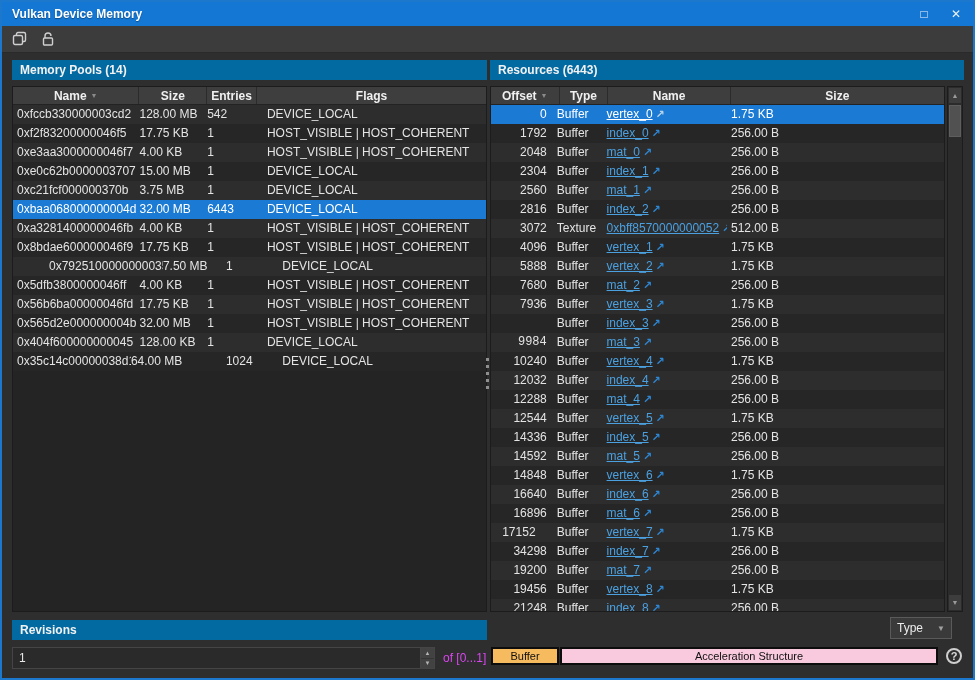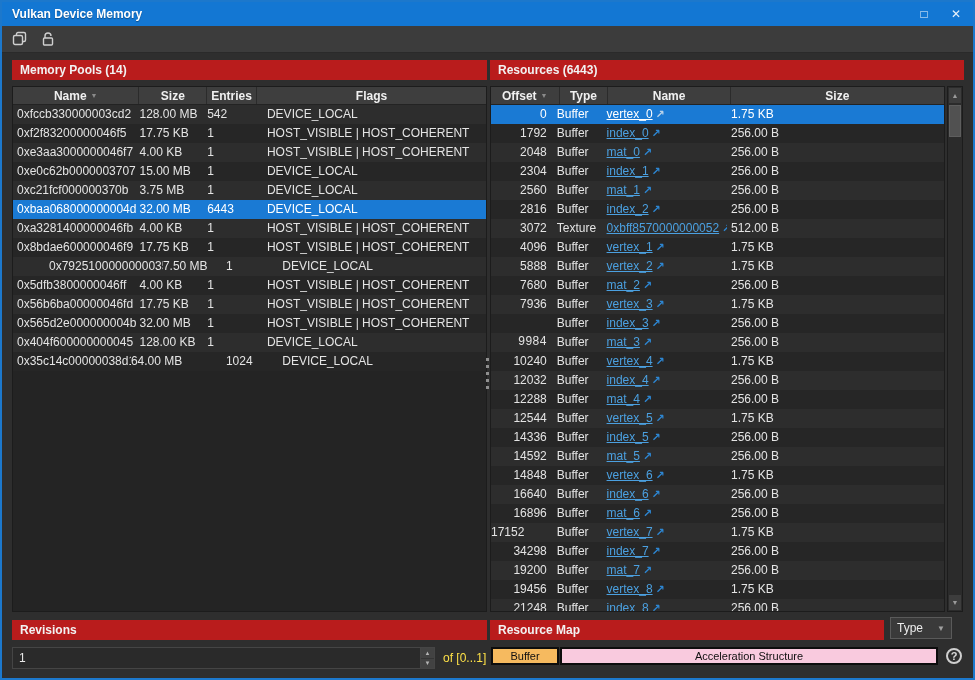--- a/index.html
+++ b/index.html
@@ -10,21 +10,21 @@
   .titlebar{position:absolute;top:0;left:0;right:0;height:24px;background:#1377d3;
             display:flex;align-items:center;padding-left:10px;}
   .titlebar-title{color:#ffffff;font-size:12px;font-weight:bold;text-shadow:0 1px 1px rgba(0,0,0,.35);}
   .win-controls{position:absolute;right:8px;top:0;height:24px;display:flex;align-items:center;gap:14px;}
   .win-btn{color:#eaf2fa;font-size:12px;width:18px;text-align:center;cursor:default;line-height:24px;}
   
   .toolbar{position:absolute;top:24px;left:0;right:0;height:27px;background:#3c3c3c;
            display:flex;align-items:center;padding-left:7px;gap:6px;border-bottom:1px solid #2a2a2a;}
   .tool-btn{width:22px;height:22px;display:flex;align-items:center;justify-content:center;}
   
-  .panel-header{position:absolute;height:20px;background:#b91c1c;color:#f2f2f2;
+  .panel-header{position:absolute;height:20px;background:#0369a1;color:#f2f2f2;
                 font-size:12px;font-weight:bold;line-height:20px;padding-left:8px;}
   
   .tablebox{position:absolute;background:#242424;border:1px solid #1c1c1c;overflow:hidden;}
   .thead{display:flex;height:18px;background:#3e3e3e;border-bottom:1px solid #232323;}
   .th{color:#f0f0f0;font-size:12px;font-weight:bold;line-height:18px;text-align:center;
       border-right:1px solid #2b2b2b;display:flex;align-items:center;justify-content:center;gap:4px;}
   .th:last-child{border-right:none;}
   .sort-arrow{font-size:7px;color:#8a8a8a;line-height:18px;}
   .trow{display:flex;height:19px;color:#e4e4e4;font-size:12px;line-height:19px;}
   .trow.alt-a{background:#2d2d2d;} .trow.alt-b{background:#262626;}
@@ -42,21 +42,21 @@
   
   .splitter-dot{position:absolute;width:3px;height:3px;background:#8f8f8f;left:484px;}
   
   .spinbox{position:absolute;background:#2a2a2a;border:1px solid #454545;color:#e8e8e8;
            font-size:12px;display:flex;align-items:center;}
   .spin-value{flex:1;padding-left:6px;}
   .spin-btns{width:14px;height:100%;display:flex;flex-direction:column;border-left:1px solid #454545;}
   .spin-up,.spin-down{flex:1;background:#424242;color:#b5b5b5;font-size:6px;text-align:center;
                       display:flex;align-items:center;justify-content:center;}
   .spin-up{border-bottom:1px solid #353535;}
-  .range-label{position:absolute;color:#fde047;font-size:12px;}
+  .range-label{position:absolute;color:#d946ef;font-size:12px;}
   
   .combo{position:absolute;background:#3a3a3a;border:1px solid #5a5a5a;color:#ececec;font-size:12px;
          display:flex;align-items:center;justify-content:space-between;padding:0 6px;}
   .combo-arrow{font-size:8px;color:#a0a0a0;}
   .map-chip{position:absolute;height:18px;border:2px solid #0d0d0d;color:#101010;font-size:11px;
             text-align:center;line-height:14px;overflow:hidden;white-space:nowrap;}
   .help-icon{position:absolute;width:16px;height:16px;border:2px solid #cfcfcf;border-radius:50%;
              color:#dadada;font-size:11px;font-weight:bold;text-align:center;line-height:13px;}
 </style>
 </head>
@@ -348,21 +348,21 @@
           <div class="cell" style="width: 125px; padding-left: 4px;"><span class="link">index_6</span><span class="ext-arrow">↗</span></div>
           <div class="cell" style="width: 218px; padding-left: 4px;">256.00 B</div>
         </div>
         <div class="trow alt-b">
           <div class="cell" style="width: 62px; text-align: right; padding-right: 6px;">16896</div>
           <div class="cell" style="width: 50px; padding-left: 4px;">Buffer</div>
           <div class="cell" style="width: 125px; padding-left: 4px;"><span class="link">mat_6</span><span class="ext-arrow">↗</span></div>
           <div class="cell" style="width: 218px; padding-left: 4px;">256.00 B</div>
         </div>
         <div class="trow alt-a">
-          <div class="cell" style="width: 62px; text-align: left; padding-right: 6px;">17152</div>
+          <div class="cell" style="width: 62px; text-align: center; padding-right: 6px;">17152</div>
           <div class="cell" style="width: 50px; padding-left: 4px;">Buffer</div>
           <div class="cell" style="width: 125px; padding-left: 4px;"><span class="link">vertex_7</span><span class="ext-arrow">↗</span></div>
           <div class="cell" style="width: 218px; padding-left: 4px;">1.75 KB</div>
         </div>
         <div class="trow alt-b">
           <div class="cell" style="width: 62px; text-align: right; padding-right: 6px;">34298</div>
           <div class="cell" style="width: 50px; padding-left: 4px;">Buffer</div>
           <div class="cell" style="width: 125px; padding-left: 4px;"><span class="link">index_7</span><span class="ext-arrow">↗</span></div>
           <div class="cell" style="width: 218px; padding-left: 4px;">256.00 B</div>
         </div>
@@ -398,23 +398,20 @@
   </div>
   <div class="spinbox" style="top:645px;left:10px;width:423px;height:22px;">
     <span class="spin-value">1</span>
     <span class="spin-btns">
       <span class="spin-up">▲</span>
       <span class="spin-down">▼</span>
     </span>
   </div>
   <span class="range-label" style="top:649px;left:441px;">of [0...1]</span>
 
-  <div class="panel-header" style="top:618px;left:488px;width:394px;">
-    <span>Resource Map</span>
-  </div>
   <div class="combo" style="top:615px;left:888px;width:62px;height:22px;">
     <span>Type</span>
     <span class="combo-arrow">▼</span>
   </div>
   <div class="map-chip" style="top:645px;left:489px;width:68px;background:#f6ba5f;">Buffer</div>
   <div class="map-chip" style="top:645px;left:558px;width:378px;background:#f9cade;">Acceleration Structure</div>
   <div class="help-icon" style="top:646px;left:944px;">?</div>
 
 </div>
 

